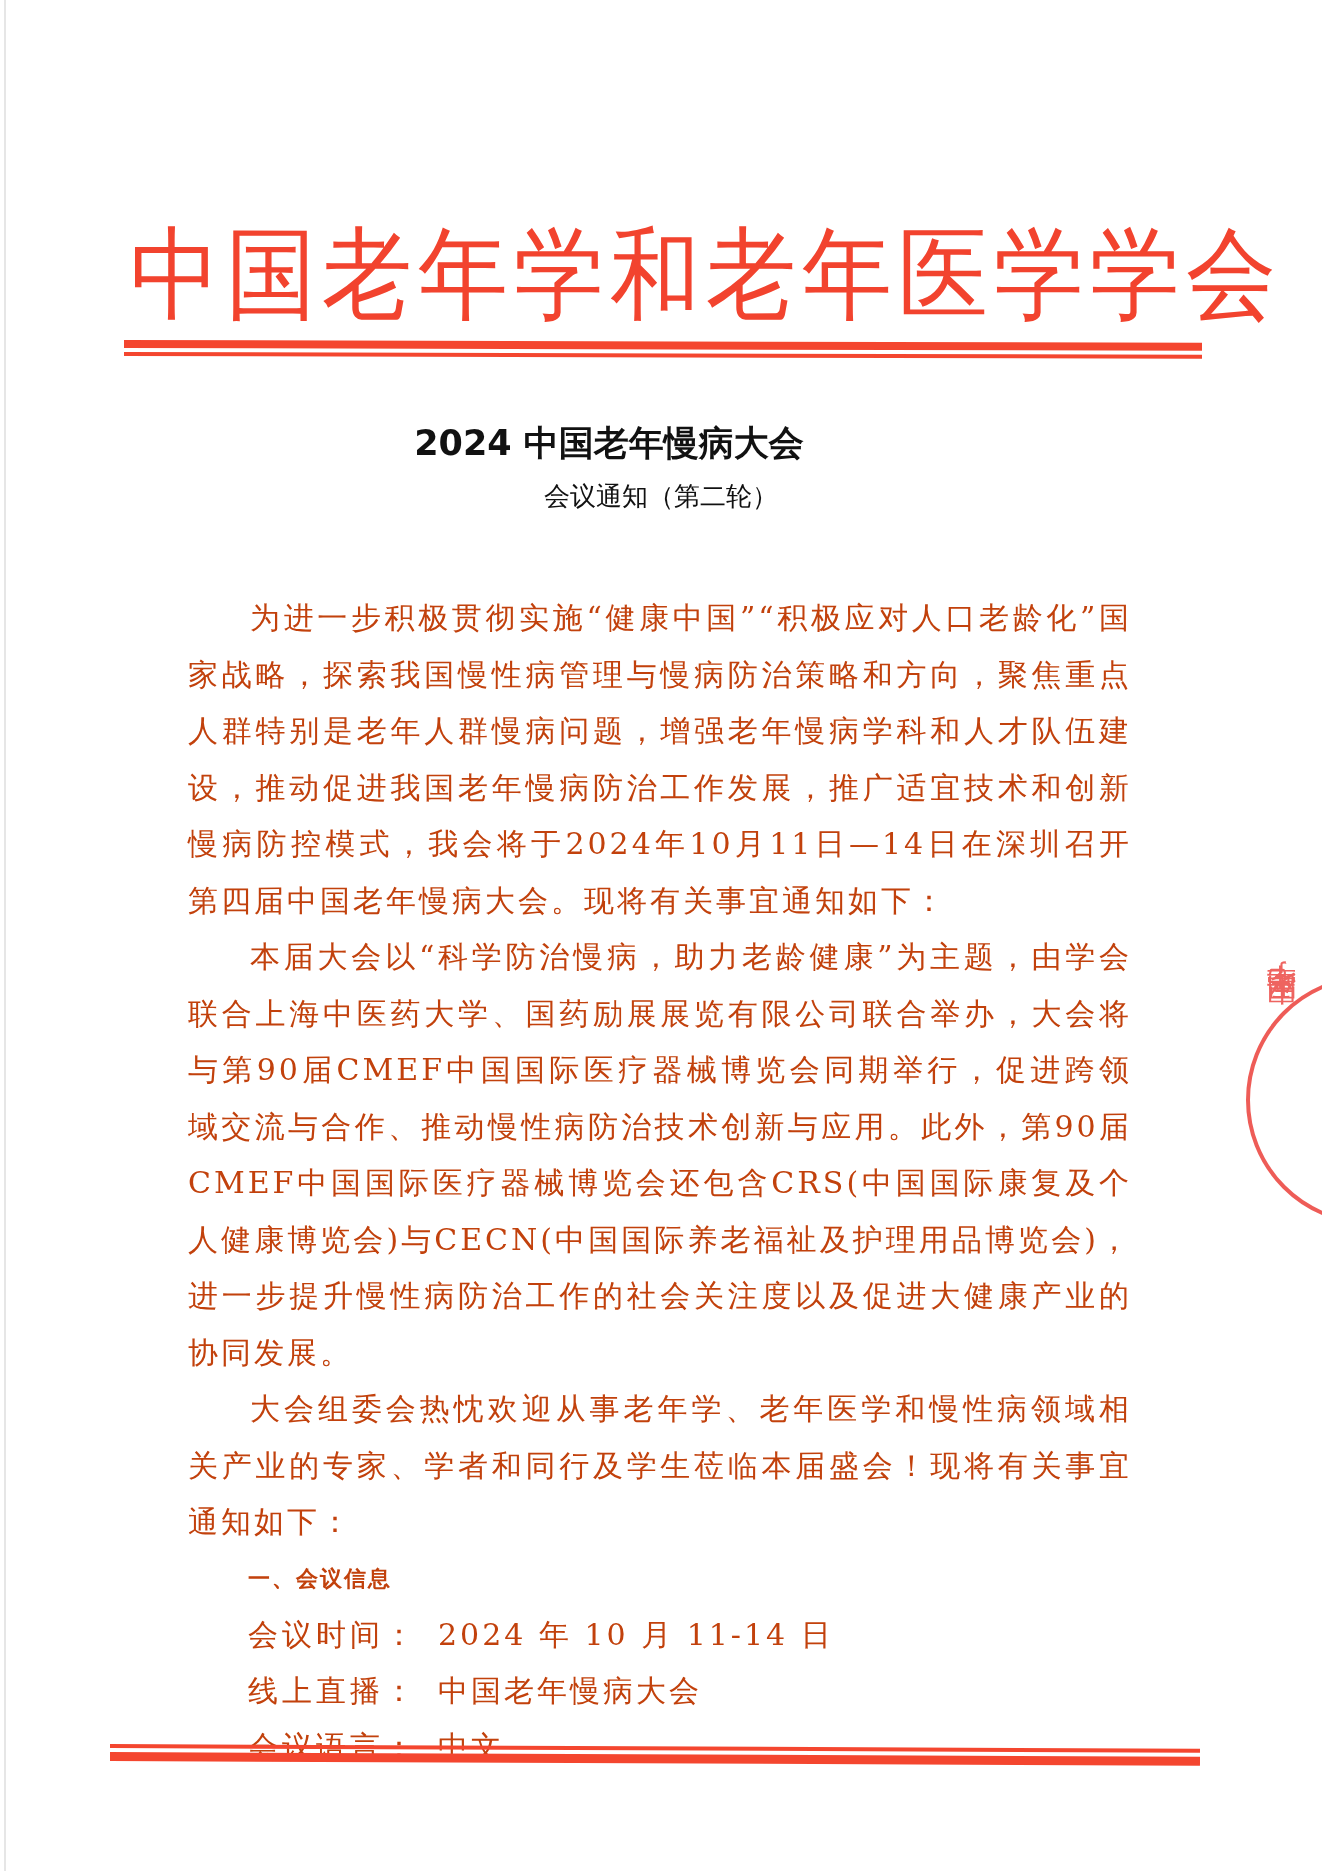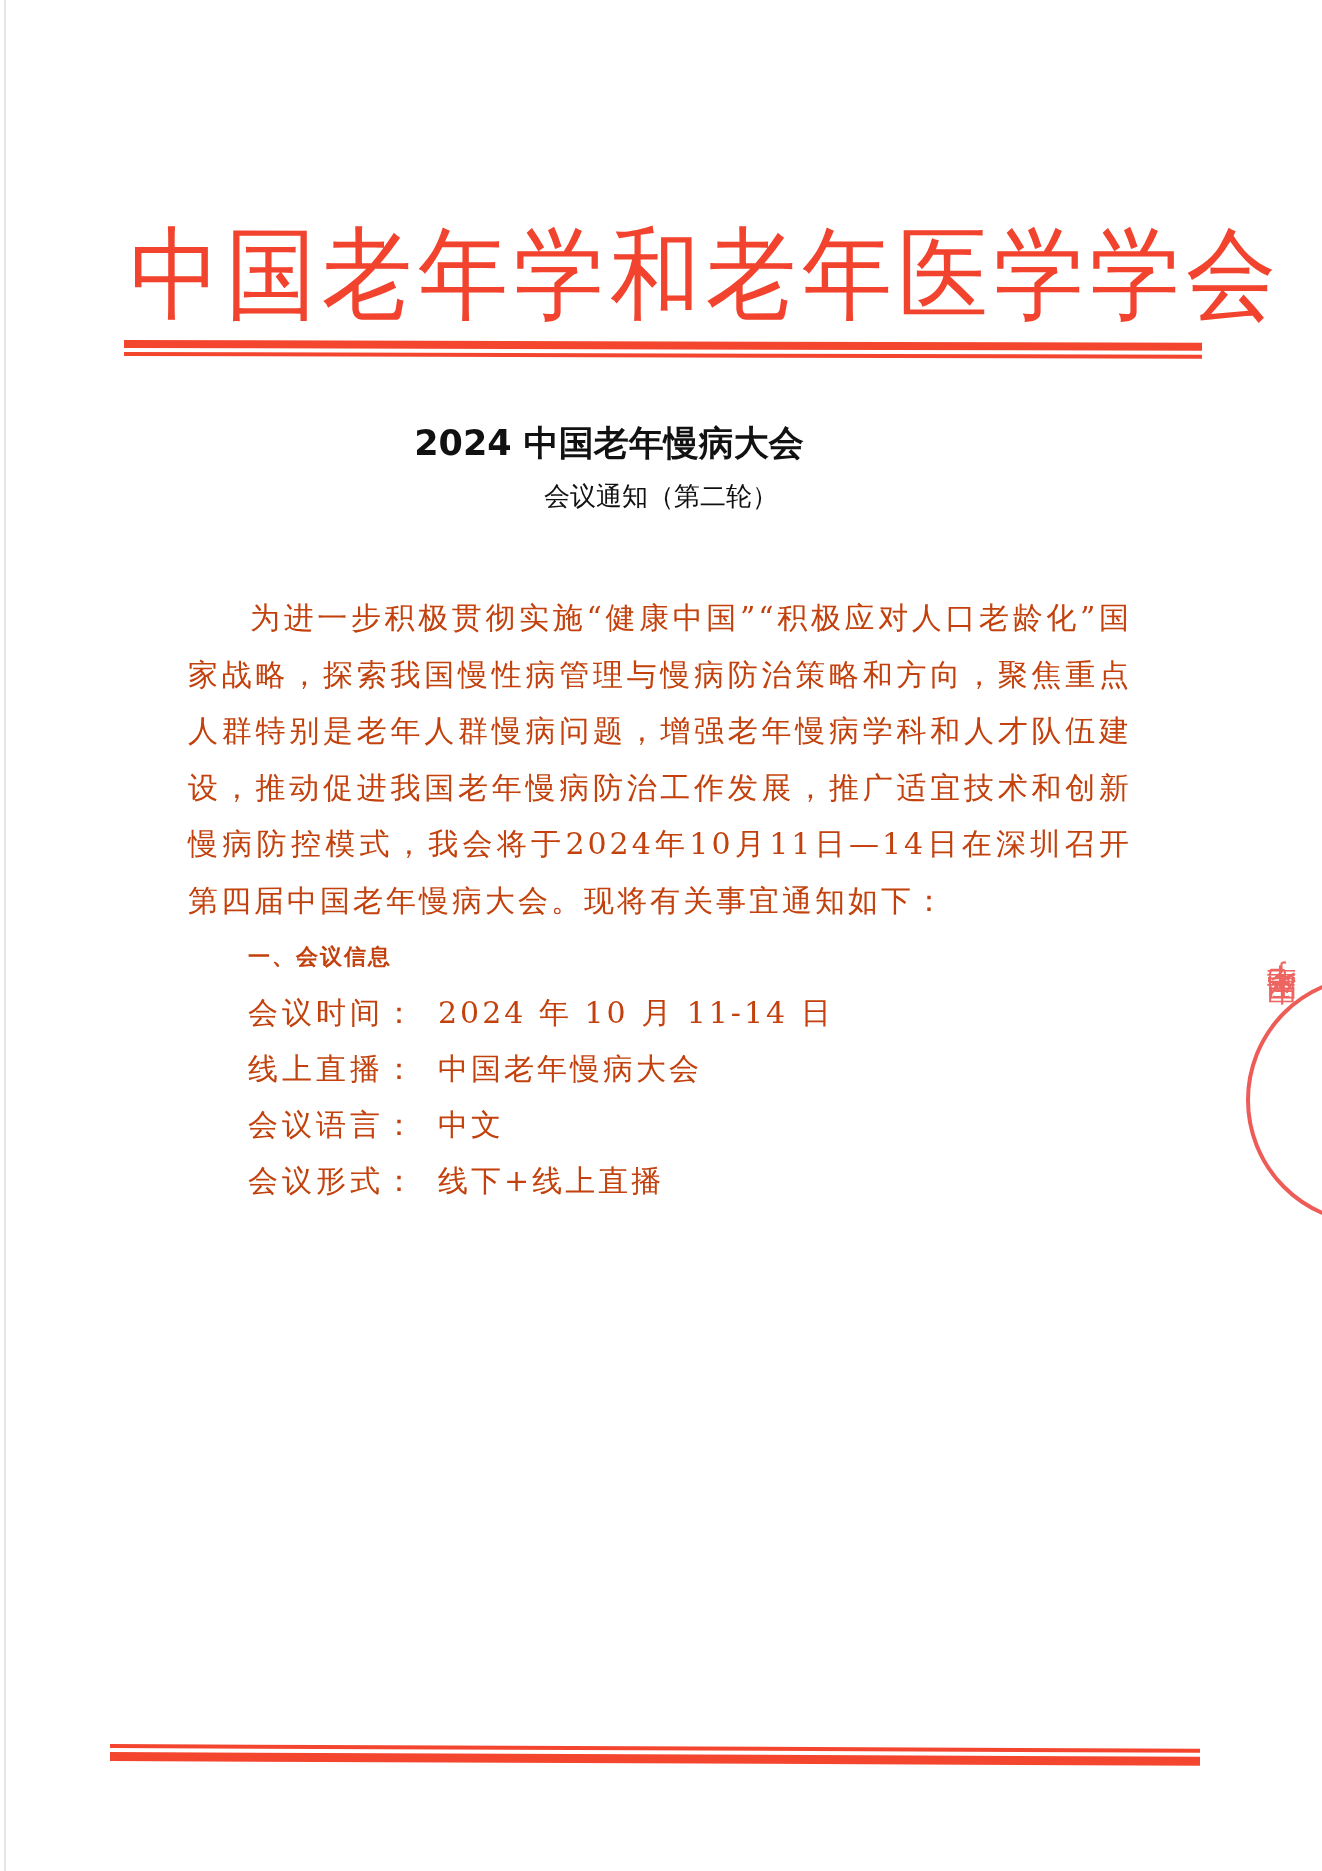--- a/index.html
+++ b/index.html
@@ -139,34 +139,33 @@
 <div class="org-title">中国老年学和老年医学学会</div>
 
 <div class="rule rule-top-thick"></div>
 <div class="rule rule-top-thin"></div>
 
 <div class="doc-title">2024 中国老年慢病大会</div>
 <div class="doc-subtitle">会议通知（第二轮）</div>
 
 <div class="body-text">
   <p class="para">为进一步积极贯彻实施“健康中国”“积极应对人口老龄化”国家战略，探索我国慢性病管理与慢病防治策略和方向，聚焦重点人群特别是老年人群慢病问题，增强老年慢病学科和人才队伍建设，推动促进我国老年慢病防治工作发展，推广适宜技术和创新慢病防控模式，我会将于2024年10月11日—14日在深圳召开第四届中国老年慢病大会。现将有关事宜通知如下：</p>
+  <p class="para">本届大会以“科学防治慢病，助力老龄健康”为主题，由学会联合上海中医药大学、国药励展展览有限公司联合举办，大会将与第90届CMEF中国国际医疗器械博览会同期举行，促进跨领域交流与合作、推动慢性病防治技术创新与应用。此外，第90届CMEF中国国际医疗器械博览会还包含CRS(中国国际康复及个人健康博览会)与CECN(中国国际养老福祉及护理用品博览会)，进一步提升慢性病防治工作的社会关注度以及促进大健康产业的协同发展。</p>
+  <p class="para">大会组委会热忱欢迎从事老年学、老年医学和慢性病领域相关产业的专家、学者和同行及学生莅临本届盛会！现将有关事宜通知如下：</p>
 
   <p class="section-heading">一、会议信息</p>
 
   <p class="info-row">
     <span class="info-label">会议时间：</span><span class="info-value">2024 年 10 月 11-14 日</span>
   </p>
   <p class="info-row">
     <span class="info-label">线上直播：</span><span class="info-value">中国老年慢病大会</span>
   </p>
   <p class="info-row">
     <span class="info-label">会议语言：</span><span class="info-value">中文</span>
   </p>
-  <p class="info-row">
-    <span class="info-label">会议形式：</span><span class="info-value">线下+线上直播</span>
-  </p>
 </div>
 
 <div class="seal"></div>
 <div class="seal-text">中国老年学</div>
 
 <div class="rule rule-bot-thin"></div>
 <div class="rule rule-bot-thick"></div>
 
 </body></html>

